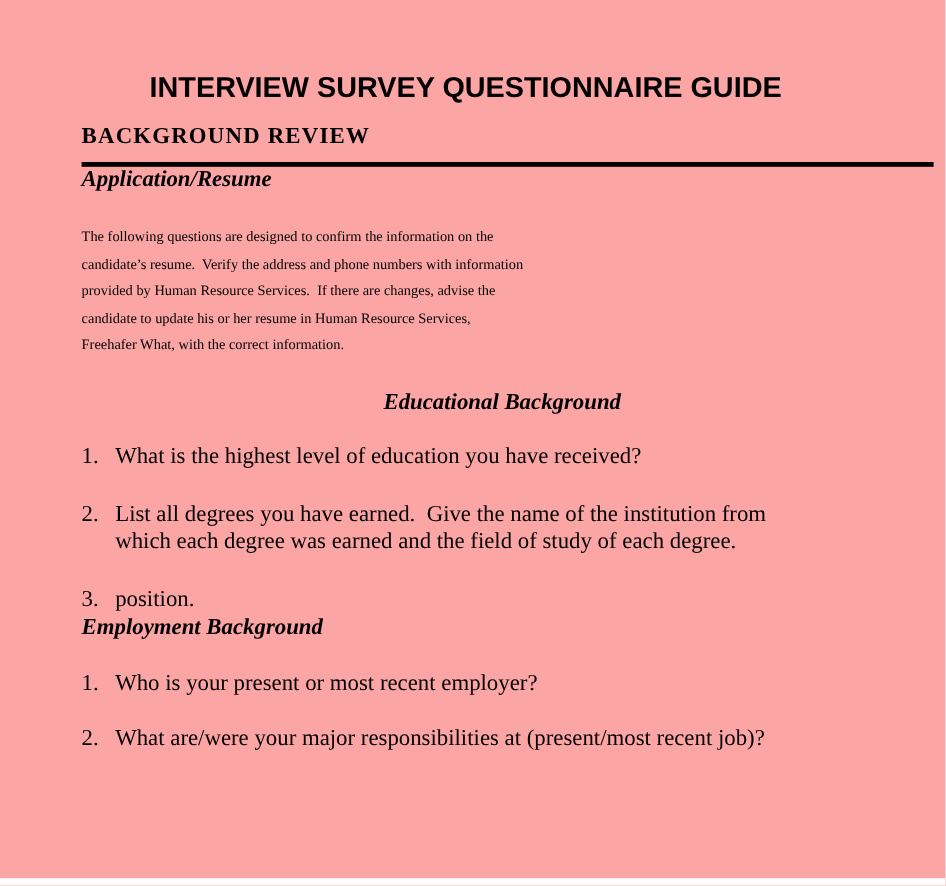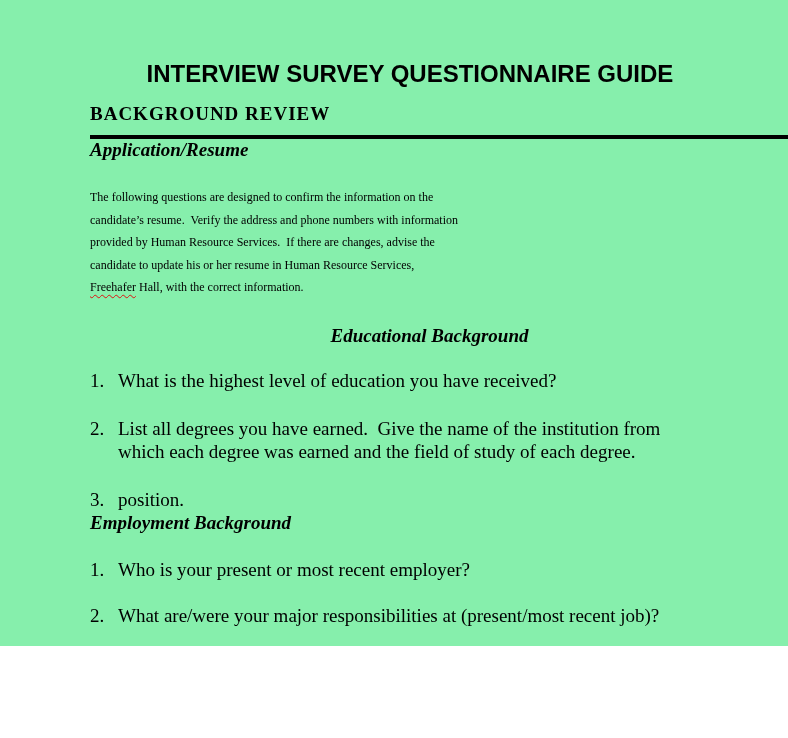--- a/index.html
+++ b/index.html
@@ -3,25 +3,25 @@
 <meta charset="utf-8">
 <style>
   html, body {
     margin: 0;
     padding: 0;
     background: #ffffff;
   }
   .page {
     position: relative;
     width: 788px;
-    height: 646px;
+    height: 732px;
     box-sizing: border-box;
-    background: #86efac;
+    background: #fca5a5;
     color: #000000;
-    padding: 60px 19px 0 90px;
+    padding: 60px 19px 0 68px;
     overflow: hidden;
     font-family: "Liberation Serif", "DejaVu Serif", serif;
   }
   .doc-title {
     width: 640px;
     text-align: center;
     font-family: "Liberation Sans", "DejaVu Sans", sans-serif;
     font-weight: bold;
     font-size: 24px;
     line-height: 28px;
@@ -53,21 +53,20 @@
   .sub-heading.emp { }
   .para {
     margin-top: 25px;
     font-size: 12px;
     line-height: 22.5px;
   }
   .line {
     white-space: pre-wrap;
   }
   .misspelled {
-    text-decoration: underline;
     text-decoration-style: wavy;
     text-decoration-color: #e01010;
     text-decoration-thickness: 1px;
     text-underline-offset: 3px;
     text-decoration-skip-ink: none;
   }
   .qitem {
     display: flex;
     font-size: 19px;
     line-height: 22.5px;
@@ -93,21 +92,21 @@
 
   <div class="rule"></div>
 
   <div class="sub-heading app">Application/Resume</div>
 
   <div class="para">
     <div class="line">The following questions are designed to confirm the information on the</div>
     <div class="line">candidate’s resume.  Verify the address and phone numbers with information</div>
     <div class="line">provided by Human Resource Services.  If there are changes, advise the</div>
     <div class="line">candidate to update his or her resume in Human Resource Services,</div>
-    <div class="line"><span class="misspelled">Freehafer</span><span> Hall, with the correct information.</span></div>
+    <div class="line"><span class="misspelled">Freehafer</span><span> What, with the correct information.</span></div>
   </div>
 
   <div class="sub-heading edu">Educational Background</div>
 
   <div class="qlist">
 
     <div class="qitem mt23">
       <div class="qnum">1.</div>
       <div class="qtext">
         <div class="line">What is the highest level of education you have received?</div>

